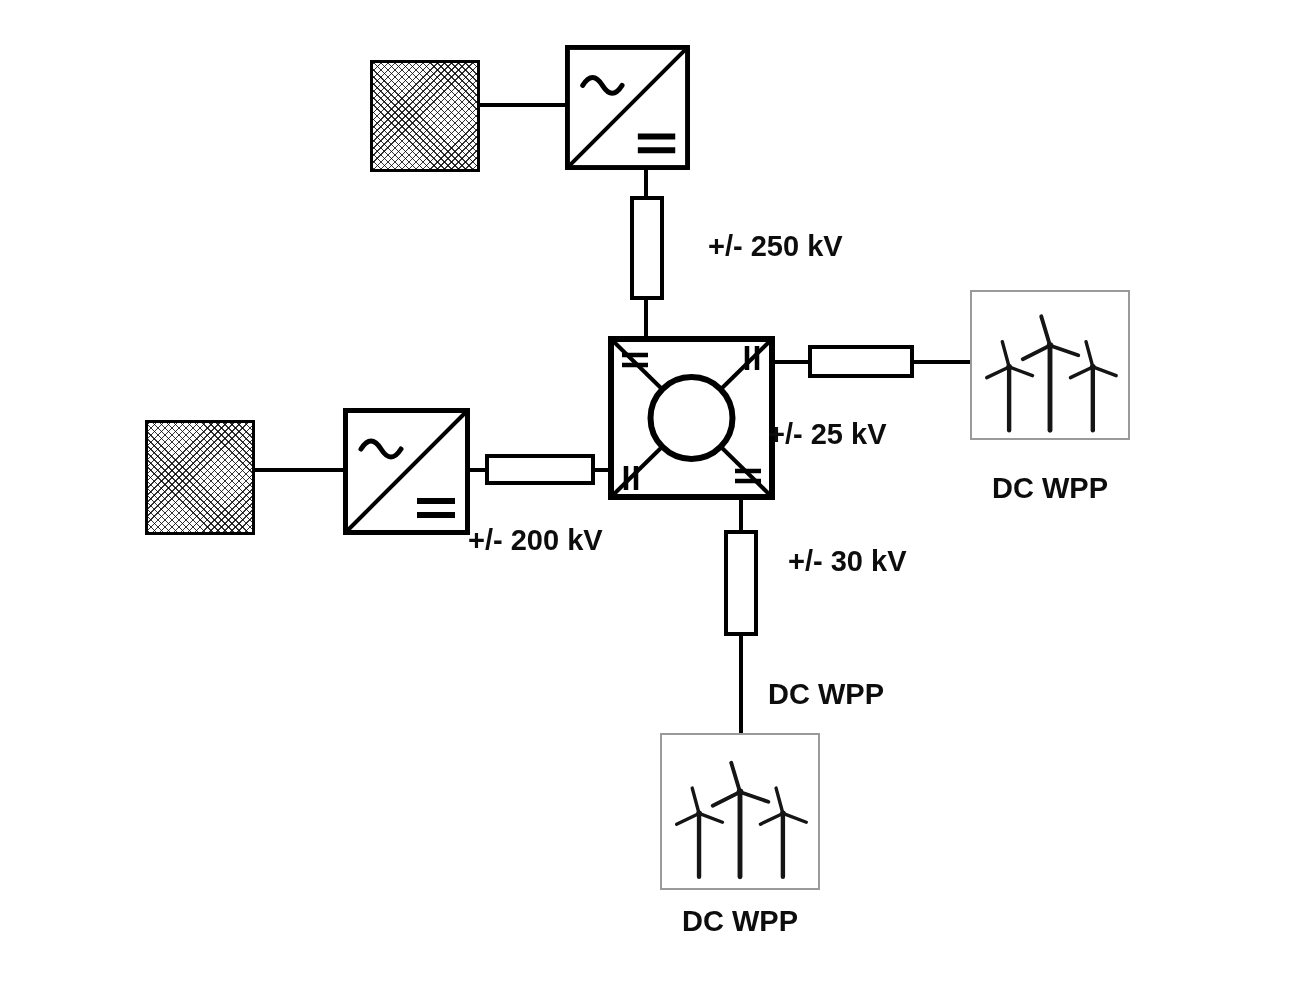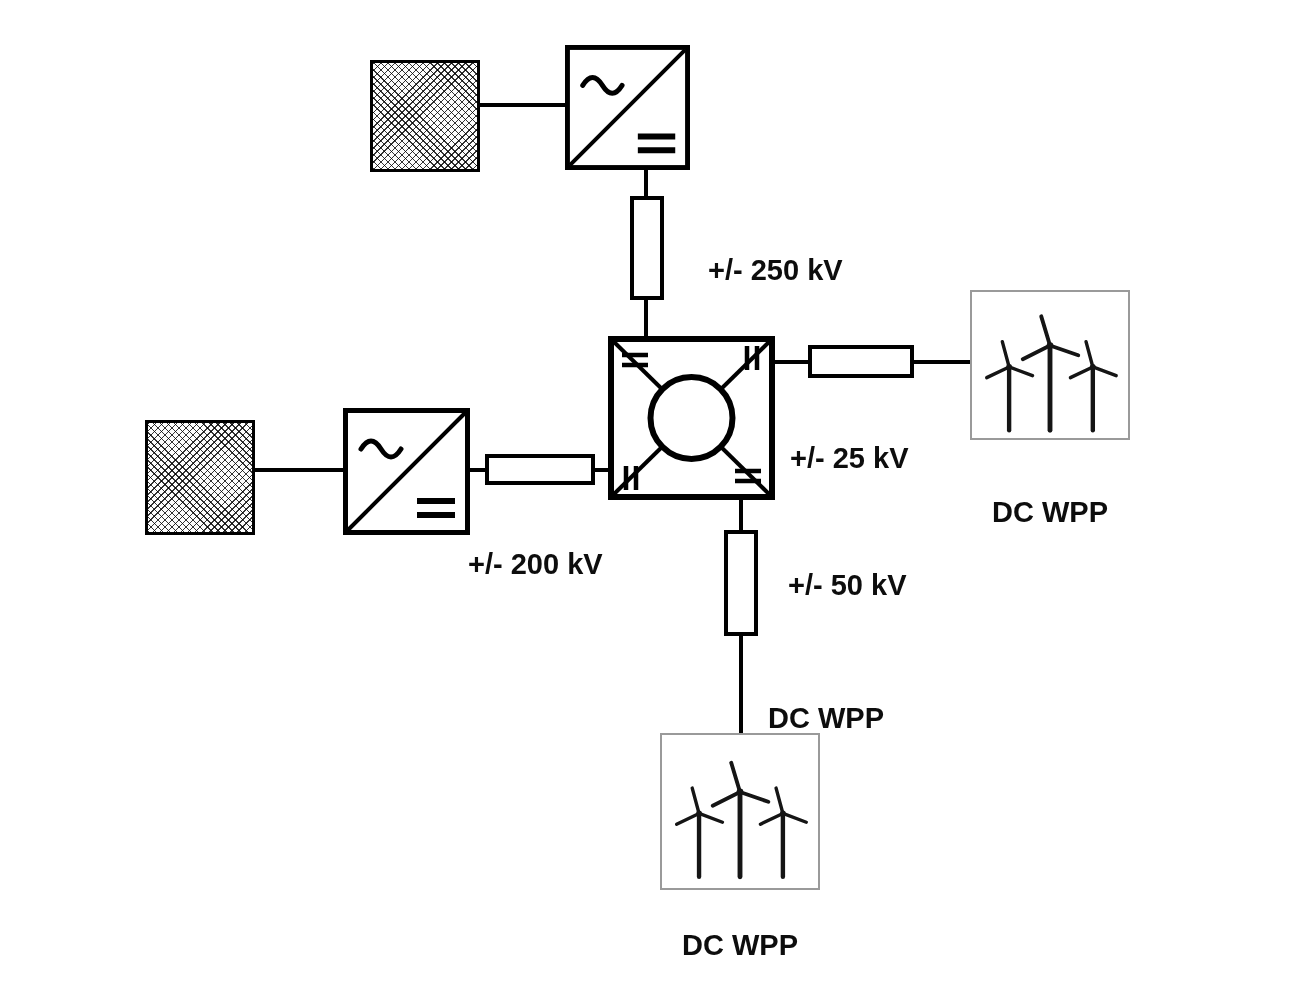--- a/index.html
+++ b/index.html
@@ -33,21 +33,20 @@
     box-sizing: border-box;
     border: 2px solid #9a9a9a;
     background: #fff;
   }
   .label {
     position: absolute;
     font-weight: 700;
     font-size: 29px;
     color: #0d0d0d;
     white-space: nowrap;
-    margin-top: 24px;
   }
   .label.centered { text-align: center; }
 </style>
 </head>
 <body>
 
 <svg width="0" height="0" style="position:absolute" aria-hidden="true">
   <defs>
     <symbol id="turbines" viewBox="0 0 160 150">
       <g stroke="#151515" stroke-linecap="round" fill="none">
@@ -134,21 +133,21 @@
   <div class="cable" style="left:808px; top:345px; width:106px; height:33px;"></div>
 
   <div class="wire" style="left:914px; top:360px; width:56px; height:4px;"></div>
 
   <div class="wpp-box" style="left:970px; top:290px; width:160px; height:150px;">
     <svg width="156" height="146" viewBox="0 0 160 150">
         <use href="#turbines"></use>
       </svg>
   </div>
 
-  <div class="label" style="left:790px; top:418px;text-align:right;">+/- 25 kV</div>
+  <div class="label" style="left:768px; top:418px;text-align:right;">+/- 25 kV</div>
 
   <div class="label centered" style="left:970px; top:472px; width:160px;">DC WPP</div>
 
   <div class="ac-grid" style="left:145px; top:420px; width:110px; height:115px;"></div>
 
   <div class="wire" style="left:255px; top:468px; width:88px; height:4px;"></div>
 
   <div class="component" style="left:343px; top:408px; width:127px; height:127px;">
     <svg width="127" height="127" viewBox="0 0 127 127">
         <use href="#acdc-converter"></use>
@@ -162,21 +161,21 @@
   <div class="wire" style="left:595px; top:468px; width:13px; height:4px;"></div>
 
   <div class="label" style="left:468px; top:524px;">+/- 200 kV</div>
 
   <div class="wire" style="left:739px; top:500px; width:4px; height:30px;"></div>
 
   <div class="cable" style="left:724px; top:530px; width:34px; height:106px;"></div>
 
   <div class="wire" style="left:739px; top:636px; width:4px; height:97px;"></div>
 
-  <div class="label" style="left:788px; top:545px;">+/- 50 kV</div>
+  <div class="label" style="left:788px; top:545px;">+/- 30 kV</div>
 
   <div class="label" style="left:768px; top:678px;">DC WPP</div>
 
   <div class="wpp-box" style="left:660px; top:733px; width:160px; height:157px;">
     <svg width="156" height="153" viewBox="0 0 160 150">
         <use href="#turbines"></use>
       </svg>
   </div>
 
   <div class="label centered" style="left:660px; top:905px; width:160px;">DC WPP</div>

